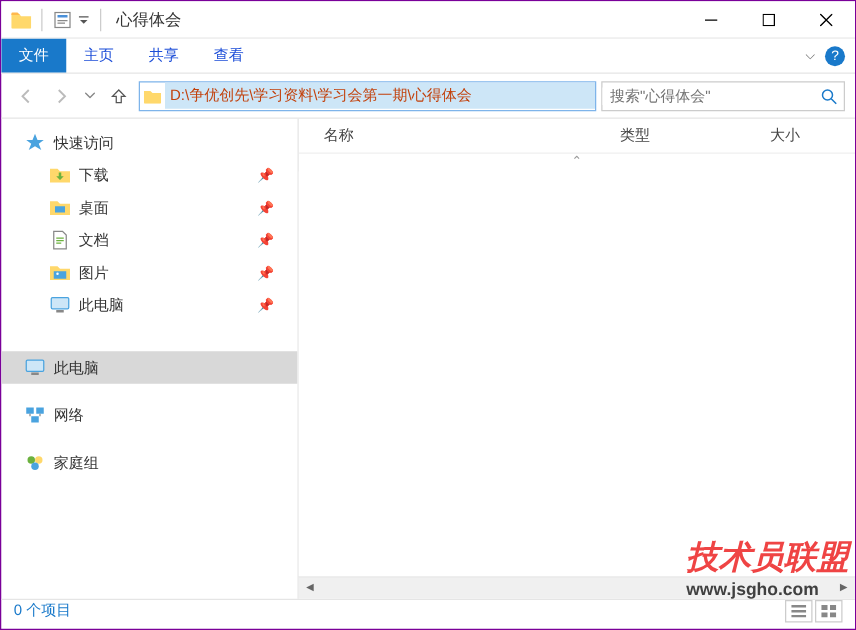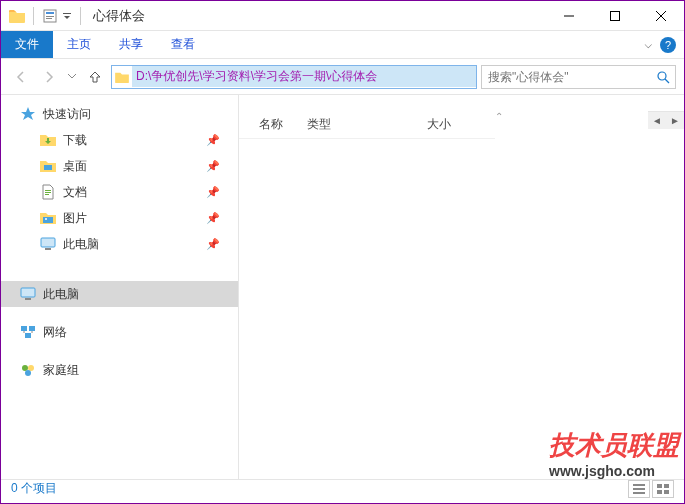--- a/index.html
+++ b/index.html
@@ -19,35 +19,35 @@
     .ribbon-tab.file { background: #1979ca; color: #fff; }
     .ribbon-right { margin-left: auto; display: flex; align-items: center; padding-right: 8px; gap: 8px; }
     .chevron { font-size: 10px; color: #666; }
     .help-icon { width: 16px; height: 16px; border-radius: 50%; background: #1979ca; color: #fff; display: flex; align-items: center; justify-content: center; font-size: 11px; }
     
     .navbar { height: 36px; display: flex; align-items: center; padding: 0 8px; gap: 4px; border-bottom: 1px solid #e5e5e5; }
     .nav-btn { width: 24px; height: 24px; display: flex; align-items: center; justify-content: center; cursor: pointer; color: #888; }
     .nav-btn.disabled { color: #ccc; }
     .address-bar { flex: 1; height: 24px; border: 1px solid #7eb4ea; display: flex; align-items: center; background: #fff; }
     .address-folder { width: 20px; display: flex; align-items: center; justify-content: center; }
-    .address-path { flex: 1; font-size: 12px; color: #a21caf; background: #cde6f7; padding: 2px 4px; white-space: nowrap; overflow: hidden; }
+    .address-path { flex: 1; font-size: 12px; color: #c2410c; background: #cde6f7; padding: 2px 4px; white-space: nowrap; overflow: hidden; }
     .search-bar { width: 195px; height: 24px; border: 1px solid #ccc; display: flex; align-items: center; }
     .search-input { flex: 1; border: none; outline: none; font-size: 12px; padding: 0 6px; color: #888; }
     .search-icon { width: 24px; display: flex; align-items: center; justify-content: center; color: #1979ca; }
     
     .main { display: flex; height: calc(100% - 30px - 28px - 36px - 24px); }
     .sidebar { width: 238px; border-right: 1px solid #e5e5e5; overflow-y: auto; padding-top: 6px; }
     .tree-item { display: flex; align-items: center; height: 26px; padding-left: 18px; font-size: 12px; color: #333; cursor: pointer; gap: 6px; }
     .tree-item.indent { padding-left: 38px; }
     .tree-item.selected { background: #d8d8d8; }
     .tree-icon { width: 18px; height: 18px; display: flex; align-items: center; justify-content: center; }
     .pin-icon { margin-left: auto; margin-right: 18px; color: #888; font-size: 11px; }
     .tree-spacer { height: 12px; }
     
-    .content { flex: 1; display: flex; flex-direction: row; margin-top: 16px; }
+    .content { flex: 1; display: flex; flex-direction: column; }
     .col-headers { height: 28px; display: flex; align-items: center; border-bottom: 1px solid #f0f0f0; font-size: 12px; color: #444; }
     .col-header { padding: 0 12px; cursor: pointer; }
     .col-header.name { flex: 1; padding-left: 20px; }
     .col-header.type { width: 120px; }
     .col-header.size { width: 80px; }
     .split-marker { text-align: center; font-size: 10px; color: #999; height: 14px; }
     .content-body { flex: 1; background: #fff; position: relative; }
     .scrollbar-h { height: 18px; background: #f0f0f0; border-top: 1px solid #e5e5e5; display: flex; align-items: center; }
     .scroll-arrow { width: 18px; height: 18px; display: flex; align-items: center; justify-content: center; font-size: 10px; color: #666; cursor: pointer; }
     .scroll-track { flex: 1; }

